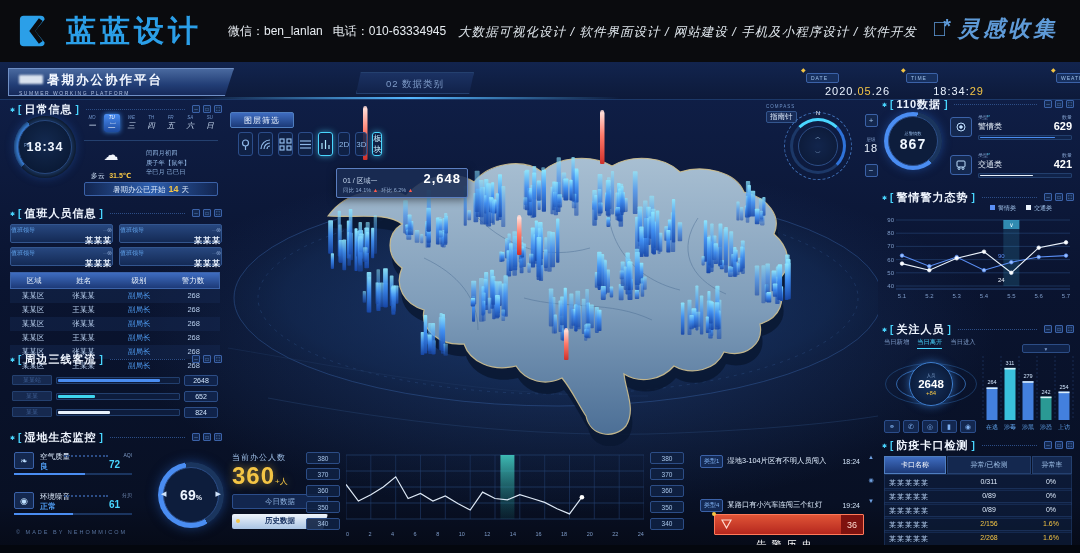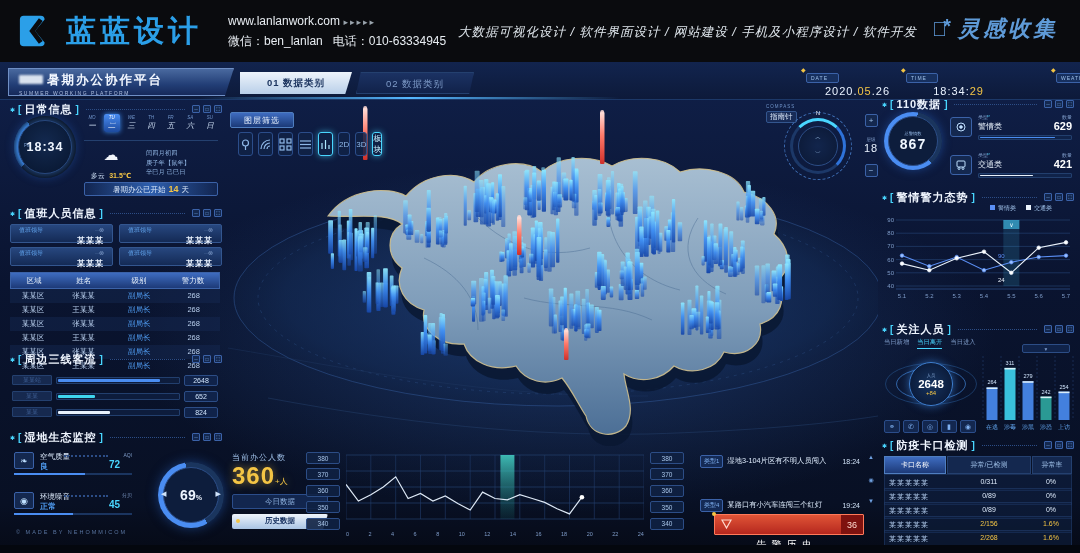--- a/index.html
+++ b/index.html
@@ -58,21 +58,21 @@
 .wk.on .en,.wk.on .zh{color:#fff;}
 .wline{position:absolute;left:84px;top:140px;width:134px;border-top:1px solid #24406f;}
 .wx{position:absolute;left:88px;top:146px;width:46px;text-align:center;}
 .wx .ic{font-size:15px;color:#f2f6fb;}
 .wx .st{font-size:7px;color:#c9daf0;}
 .wx .tp{font-size:7px;color:#f4c545;font-weight:bold;}
 .lunar{position:absolute;left:146px;top:148px;font-size:6.3px;color:#8fb3e0;line-height:9.5px;}
 .notice{position:absolute;left:84px;top:182px;width:134px;height:14px;line-height:13px;text-align:center;font-size:7.5px;color:#dce9fa;background:linear-gradient(90deg,rgba(30,64,128,.3),#2e5fae,rgba(30,64,128,.3));border:1px solid #3b62a8;border-radius:2px;}
 .notice b{color:#f4c545;font-size:9px;margin:0 1px;}
 
-.card{position:absolute;width:103px;height:19px;background:linear-gradient(180deg,#27477f,#142a55);border:1px solid #33568f;border-radius:2px;padding:1px 8px;}
+.card{position:absolute;width:103px;height:19px;background:linear-gradient(180deg,#27477f,#142a55);border:1px solid #33568f;border-radius:2px;padding:1px 0;}
 .card .l1{display:flex;justify-content:space-between;font-size:6px;color:#5fa0e8;}
 .card .l1 .x{color:#7f9cc9;}
 .card .nm{text-align:right;font-size:8px;color:#eaf3ff;font-weight:bold;letter-spacing:1px;}
 .tbl{position:absolute;left:10px;width:210px;}
 .trh{display:flex;background:linear-gradient(180deg,#3e6cc0,#1d3a78);border:1px solid #3b62a8;}
 .trh span{font-size:7.5px;color:#e8f1fb;padding:2.5px 0;text-align:center;}
 .tr{display:flex;}
 .tr:nth-child(even){background:rgba(22,42,84,.45);}
 .tr span{font-size:7.5px;padding:2px 0;text-align:center;color:#b7cdeb;}
 .c1{width:22%;}.c2{width:26%;}.c3{width:27%;}.c4{width:25%;}
@@ -203,41 +203,38 @@
 
   <div class="banner">
     <div class="logo">
       <svg class="logo-mark" viewBox="0 0 40 40">
         <path d="M6 4 h18 a4 4 0 0 1 4 4 l-10 12 10 12 a4 4 0 0 1-4 4 H6 a4 4 0 0 1-4-4 V8 a4 4 0 0 1 4-4 Z" fill="#2b9fe8"></path>
         <path d="M24 8 l-9 12 9 12" stroke="#0a0b0e" stroke-width="5" fill="none"></path>
       </svg>
       <span class="logo-txt">蓝蓝设计</span>
     </div>
     <div class="contact">
-      <div><span>www.lanlanwork.com</span>
-        <span class="arrows">▸▸▸▸▸</span></div>
       <div><span>微信：ben_lanlan</span>&nbsp;&nbsp;
         <span>电话：010-63334945</span></div>
     </div>
     <div class="services">大数据可视化设计 / 软件界面设计 / 网站建设 / 手机及小程序设计 / 软件开发</div>
     <div class="collect">
       <span class="spark">✧⃰</span>
       <span>灵感收集</span>
     </div>
   </div>
 
   <div class="dash"></div>
   <div class="topbar"></div>
   <div class="glow"></div>
 
   <div class="title-blk">
     <div class="t"><span class="blur"></span><span>暑期办公协作平台</span></div>
     <div class="sub">SUMMER WORKING PLATFORM</div>
   </div>
-  <div class="tab active">01 数据类别</div>
   <div class="tab idle">02 数据类别</div>
 
   <div class="tag" style="left:806px;width:84px;">
     <span class="dot">◆</span>
     <span class="lab">DATE</span>
     <div class="val"><span>2020.</span><span class="yl">05</span><span>.26</span></div>
   </div>
   <div class="tag" style="left:906px;width:78px;">
     <span class="dot">◆</span>
     <span class="lab">TIME</span>
@@ -451,21 +448,21 @@
     <span class="bline">
         <i></i>
       </span>
   </div>
   <div class="met" style="top:492px;height:26px;">
     <span class="ico">◉</span>
     <span class="nm">环境噪音</span>
     <span class="stv">正常</span>
     <span class="dotfill"></span>
     <span class="un">分贝</span>
-    <span class="vl">45</span>
+    <span class="vl">61</span>
     <span class="bline">
         <i style="width:50%;"></i>
       </span>
   </div>
   <div class="gauge69">
     <span class="aw" style="left:3px;">◀</span>
     <div class="v">
         <span>69</span>
         <small>%</small>
       </div>
@@ -892,20 +889,27 @@
           <line x1="3" y1="11" x2="3" y2="5"></line>
           <line x1="6.5" y1="11" x2="6.5" y2="2"></line>
           <line x1="10" y1="11" x2="10" y2="7"></line>
         </svg>
       </div>
     <div class="lbtn">2D</div>
     <div class="lbtn">3D</div>
     <div class="lbtn on">板块</div>
   </div>
 
+  <div class="tipbox">
+    <div class="r1">
+        <span class="nm">01 / 区域一</span>
+        <span class="bg">2,648</span>
+      </div>
+    <div class="r2"><span>同比 14.1%</span> <span class="red">▲</span>&nbsp;&nbsp;<span>环比 6.2%</span> <span class="red">▲</span></div>
+  </div>
 
   <div class="compass">
     <span class="en">COMPASS</span>
     <span class="zh">指南针</span>
     <div class="cring">
       <span class="n">N</span>
       <span class="ar" style="top:20px;">︿</span>
       <span class="ar" style="top:36px;">﹀</span>
     </div>
     <div class="czoom">

